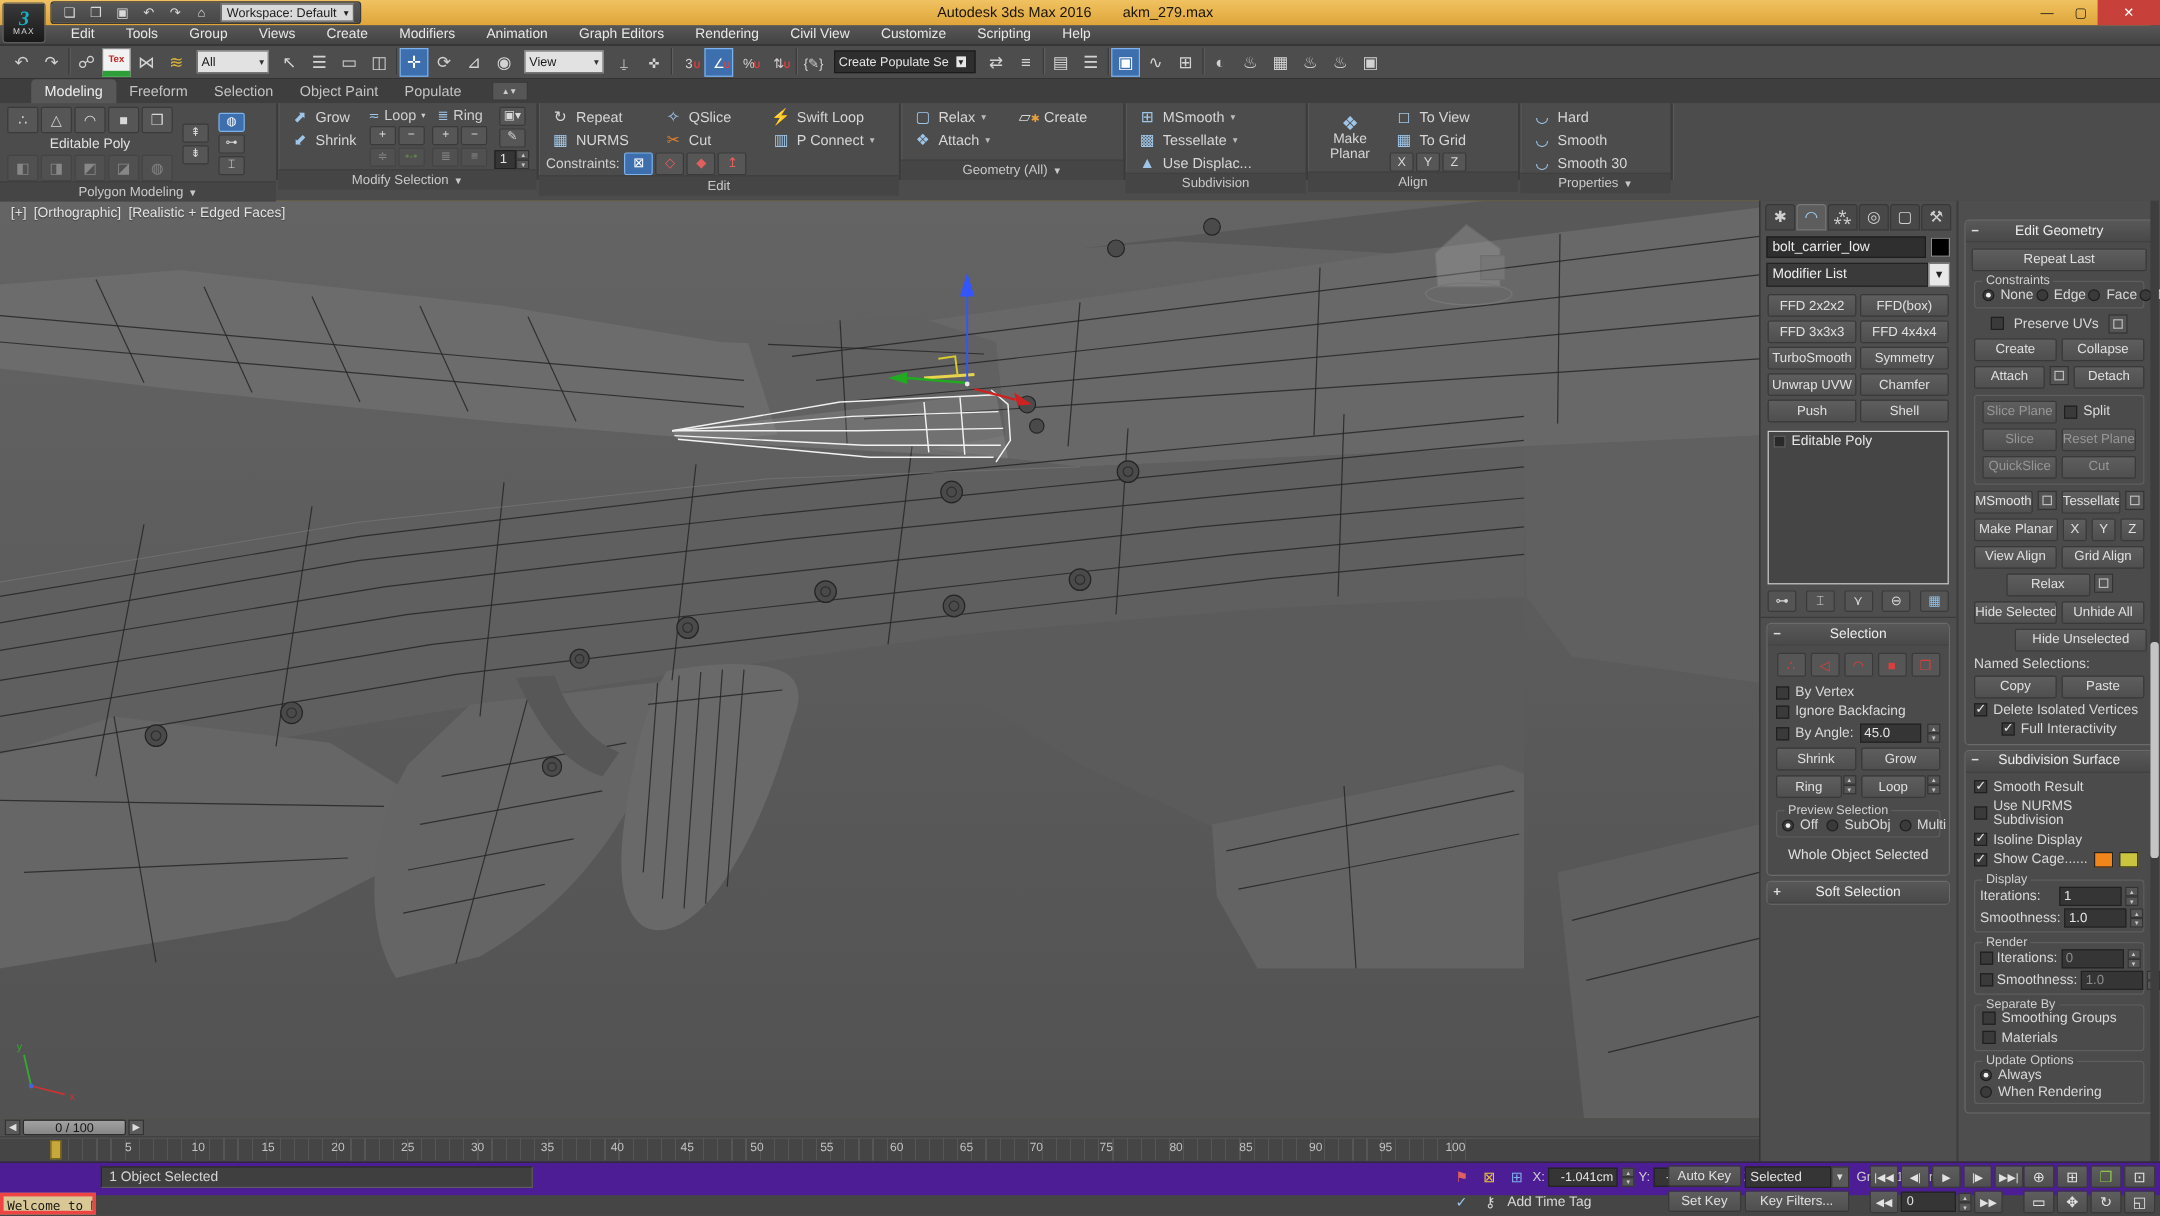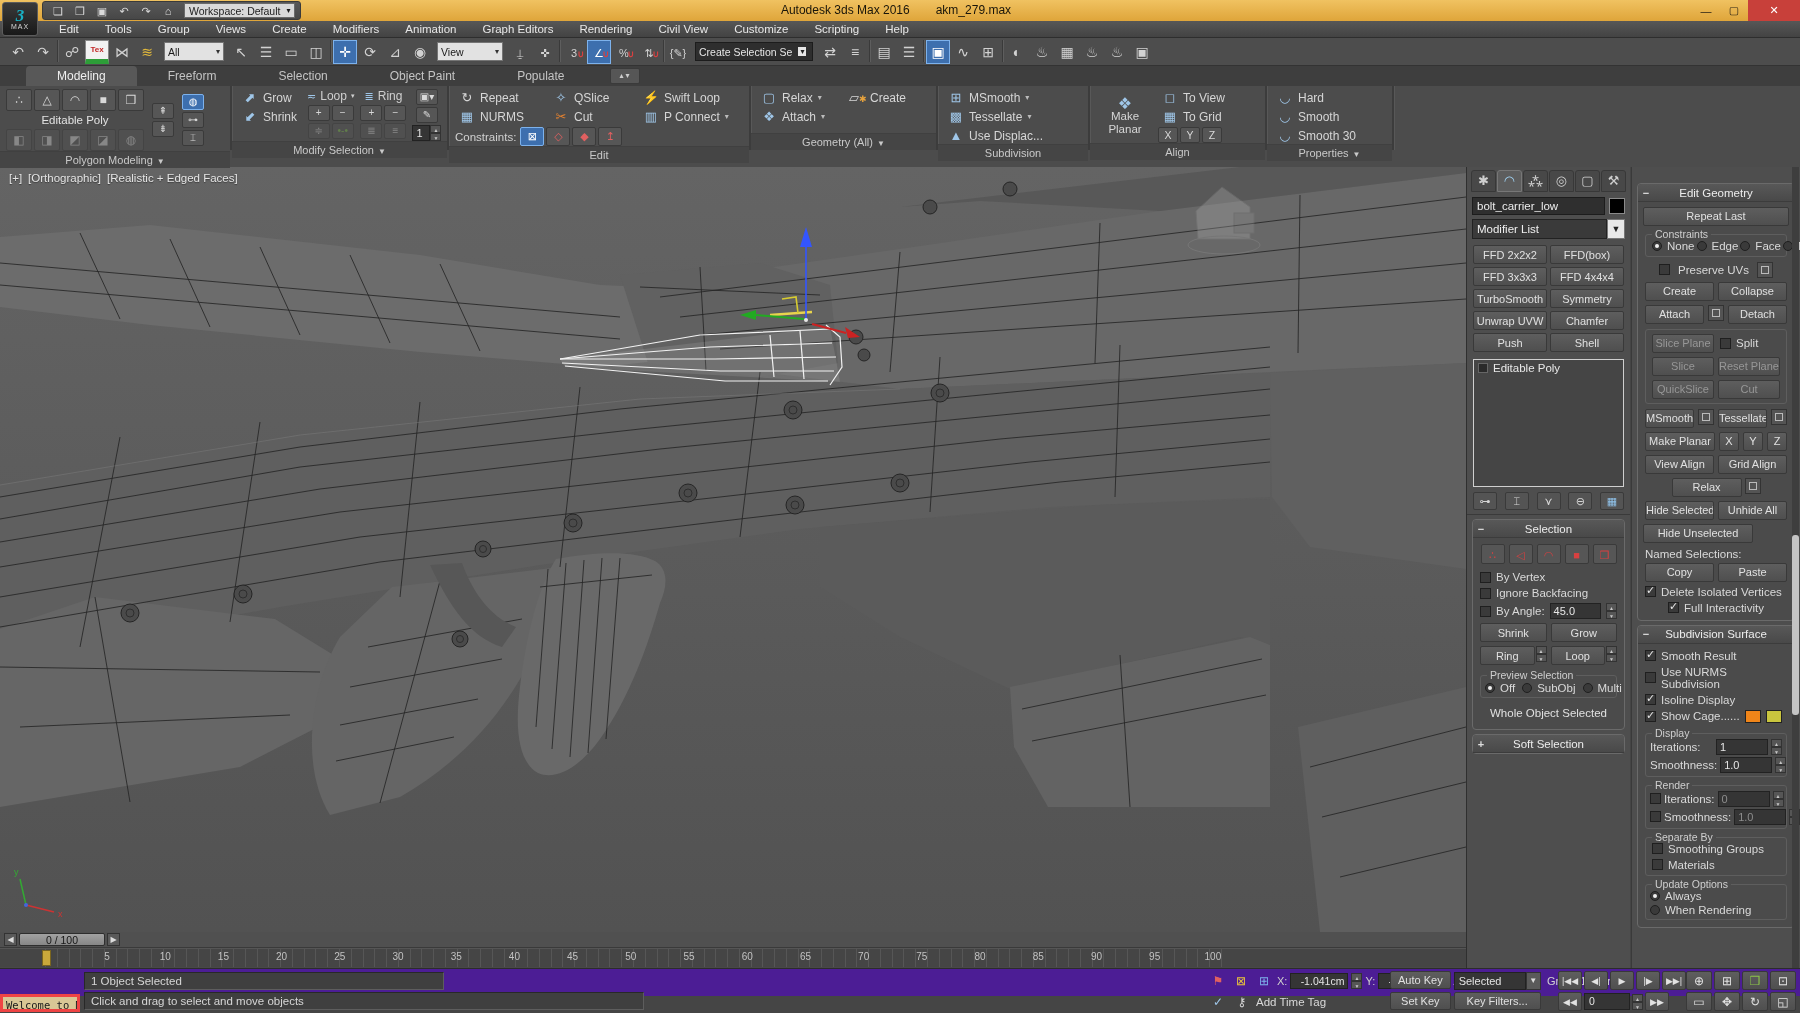--- a/index.html
+++ b/index.html
@@ -36,21 +36,21 @@
 .tbtn.yellow{color:#e0b83c}
 .tbtn.textools{background:#f2f2f2;color:#c22525;font-weight:bold;font-size:8px;line-height:9px;border:1px solid #888;border-bottom:5px solid #2d9e38}
 .tbtn.magnet::after{content:"∪";position:absolute;right:1px;bottom:-2px;color:#d84040;font-size:9px;font-weight:bold}
 .tcombo{height:19px;background:#e2e2e2;border:1px solid #757575;color:#1a1a1a;font-size:10.5px;display:flex;align-items:center;padding:0 3px;margin:0 4px;cursor:pointer;flex:none}
 .tcombo .arr{margin-left:auto;padding-left:5px;font-size:8px;color:#333}
 .tcombo.dark{background:#2e2e2e;color:#e6e6e6;border-color:#1c1c1c}
 .tcombo.dark .arr{color:#ddd;background:#e6e6e6;color:#222;padding:0 2px;margin-left:6px}
 
 .ribbon{position:absolute;left:0;top:66px;width:1800px;height:101px;background:#4c4c4c;z-index:10}
 .rtabs{height:20px;background:#3e3e3e;display:flex;align-items:flex-end;padding-left:26px}
-.rtab{padding:0 31px;height:20px;line-height:20px;font-size:12px;color:#c4c4c4;cursor:pointer}
+.rtab{padding:0 11px;height:20px;line-height:20px;font-size:12px;color:#c4c4c4;cursor:pointer}
 .rtab.active{background:#585858;color:#efefef;border-radius:4px 4px 0 0}
 .rcollapse{margin-left:14px;height:16px;width:30px;background:#565656;border:1px solid #3a3a3a;border-radius:2px;color:#ccc;font-size:8px;line-height:14px;text-align:center;cursor:pointer;margin-bottom:2px}
 .rbody{height:64px;background:#4c4c4c;display:flex}
 .rpanel{display:flex;flex-direction:column;flex:none}
 .rcontent{flex:1;display:flex;align-items:flex-start;padding:3px 6px 0 6px;gap:4px}
 .rfooter{height:17px;background:#454545;border-top:1px solid #404040;text-align:center;font-size:11px;color:#c9c9c9;line-height:16px;cursor:pointer}
 .rfooter .arr{font-size:8px;margin-left:4px}
 .rsep{width:2px;background:linear-gradient(#3c3c3c,#3c3c3c);box-shadow:1px 0 0 #585858;flex:none}
 .icon-row{display:flex;gap:2px}
 .sq{width:26px;height:22px;background:#565656;border:1px solid #3a3a3a;border-radius:2px;color:#d8d8d8;font-size:12px;line-height:20px;text-align:center;cursor:pointer;flex:none}
@@ -273,21 +273,21 @@
       <button class="tbtn"><span style="font-size:11px">✜</span></button>
       <button class="tbtn sep"><span style="font-size:11px"></span></button>
       <button class="tbtn magnet"><span style="font-size:11px">3</span></button>
       <button class="tbtn magnet active"><span style="font-size:11px">∠</span></button>
       <button class="tbtn magnet"><span style="font-size:11px">%</span></button>
       <button class="tbtn magnet"><span style="font-size:11px">⇅</span></button>
       <button class="tbtn sep"><span style="font-size:11px"></span></button>
       <button class="tbtn"><span style="font-size:11px">{✎}</span></button>
     </span>
   <div class="tcombo dark" style="width:118px">
-    <span style="overflow:hidden;white-space:nowrap">Create Selection Se</span>
+    <span style="overflow:hidden;white-space:nowrap">Create Populate Se</span>
     <span class="arr">▾</span>
   </div>
   <span style="display:flex;gap:1px">
 
   <button class="tbtn"><span>⇄</span></button>
       <button class="tbtn"><span>≡</span></button>
       <button class="tbtn sep"><span></span></button>
       <button class="tbtn"><span>▤</span></button>
       <button class="tbtn"><span>☰</span></button>
       <button class="tbtn sep"><span></span></button>
@@ -935,21 +935,21 @@
         <button class="mbtn"><span>Grid Align</span></button>
       </div>
       <div style="display:flex;justify-content:center;gap:3px;padding:2px 0">
         <button class="mbtn" style="width:70px"><span>Relax</span></button>
         <span class="sqbtn"></span>
       </div>
       <div class="r2">
         <button class="mbtn"><span>Hide Selected</span></button>
         <button class="mbtn"><span>Unhide All</span></button>
       </div>
-      <div style="display:flex;justify-content:flex-start;padding:2px 0">
+      <div style="display:flex;justify-content:flex-end;padding:2px 0">
         <button class="mbtn" style="width:110px"><span>Hide Unselected</span></button>
       </div>
       <div class="lbl" style="padding:3px 2px 1px 2px">Named Selections:</div>
       <div class="r2">
         <button class="mbtn"><span>Copy</span></button>
         <button class="mbtn"><span>Paste</span></button>
       </div>
       <div class="cbrow">
           <span class="cb on"></span>
           <span>Delete Isolated Vertices</span>
@@ -1085,21 +1085,20 @@
         <span>90</span>
         <span>95</span>
         <span>100</span>
       </div>
   </div>
 </div>
 
 <div class="statusbar">
   <div class="sunken selbox">1 Object Selected</div>
   <div class="welcome">Welcome to M</div>
-  <div class="sunken promptbox">Click and drag to select and move objects</div>
 
   <div class="coords">
     <button class="sb-ico" style="color:#e06060">⚑</button>
     <button class="sb-ico" style="color:#e8c23c">⊠</button>
     <button class="sb-ico" style="color:#7db2ec">⊞</button>
     <span class="cl">X:</span>
     <span class="cfield">-1.041cm</span>
     <span class="spin">
         <i>▲</i>
         <i>▼</i>

